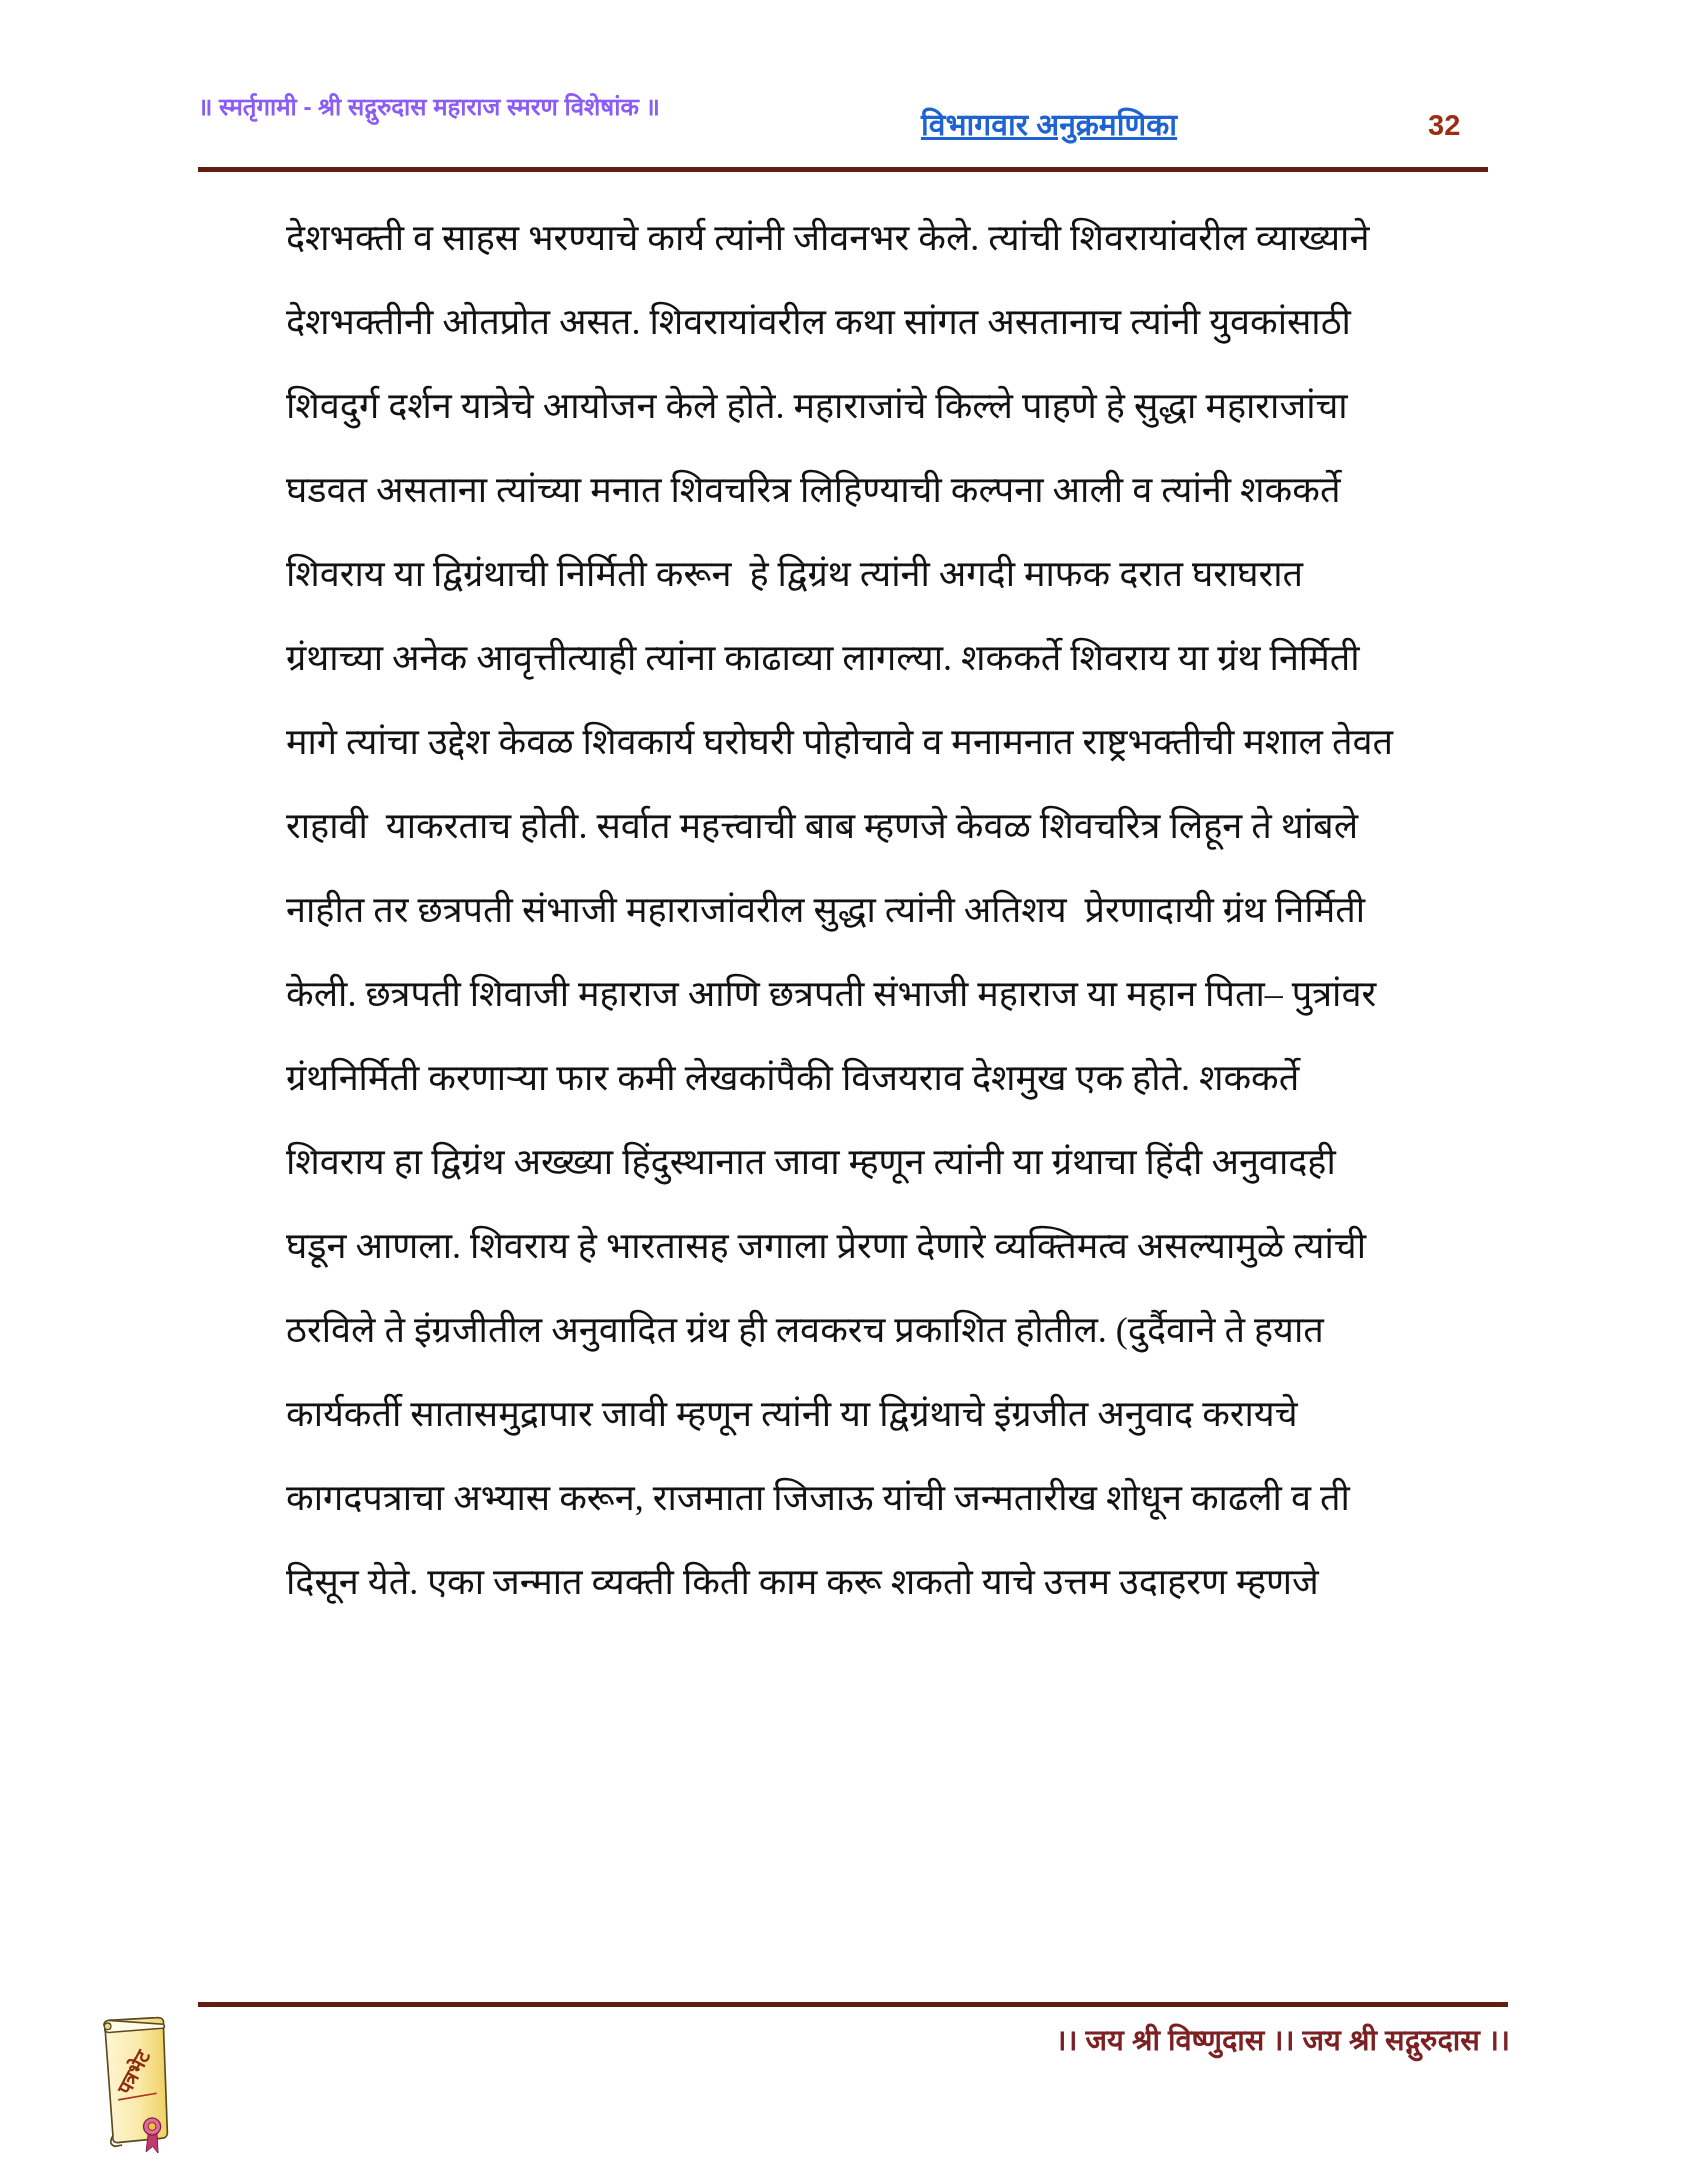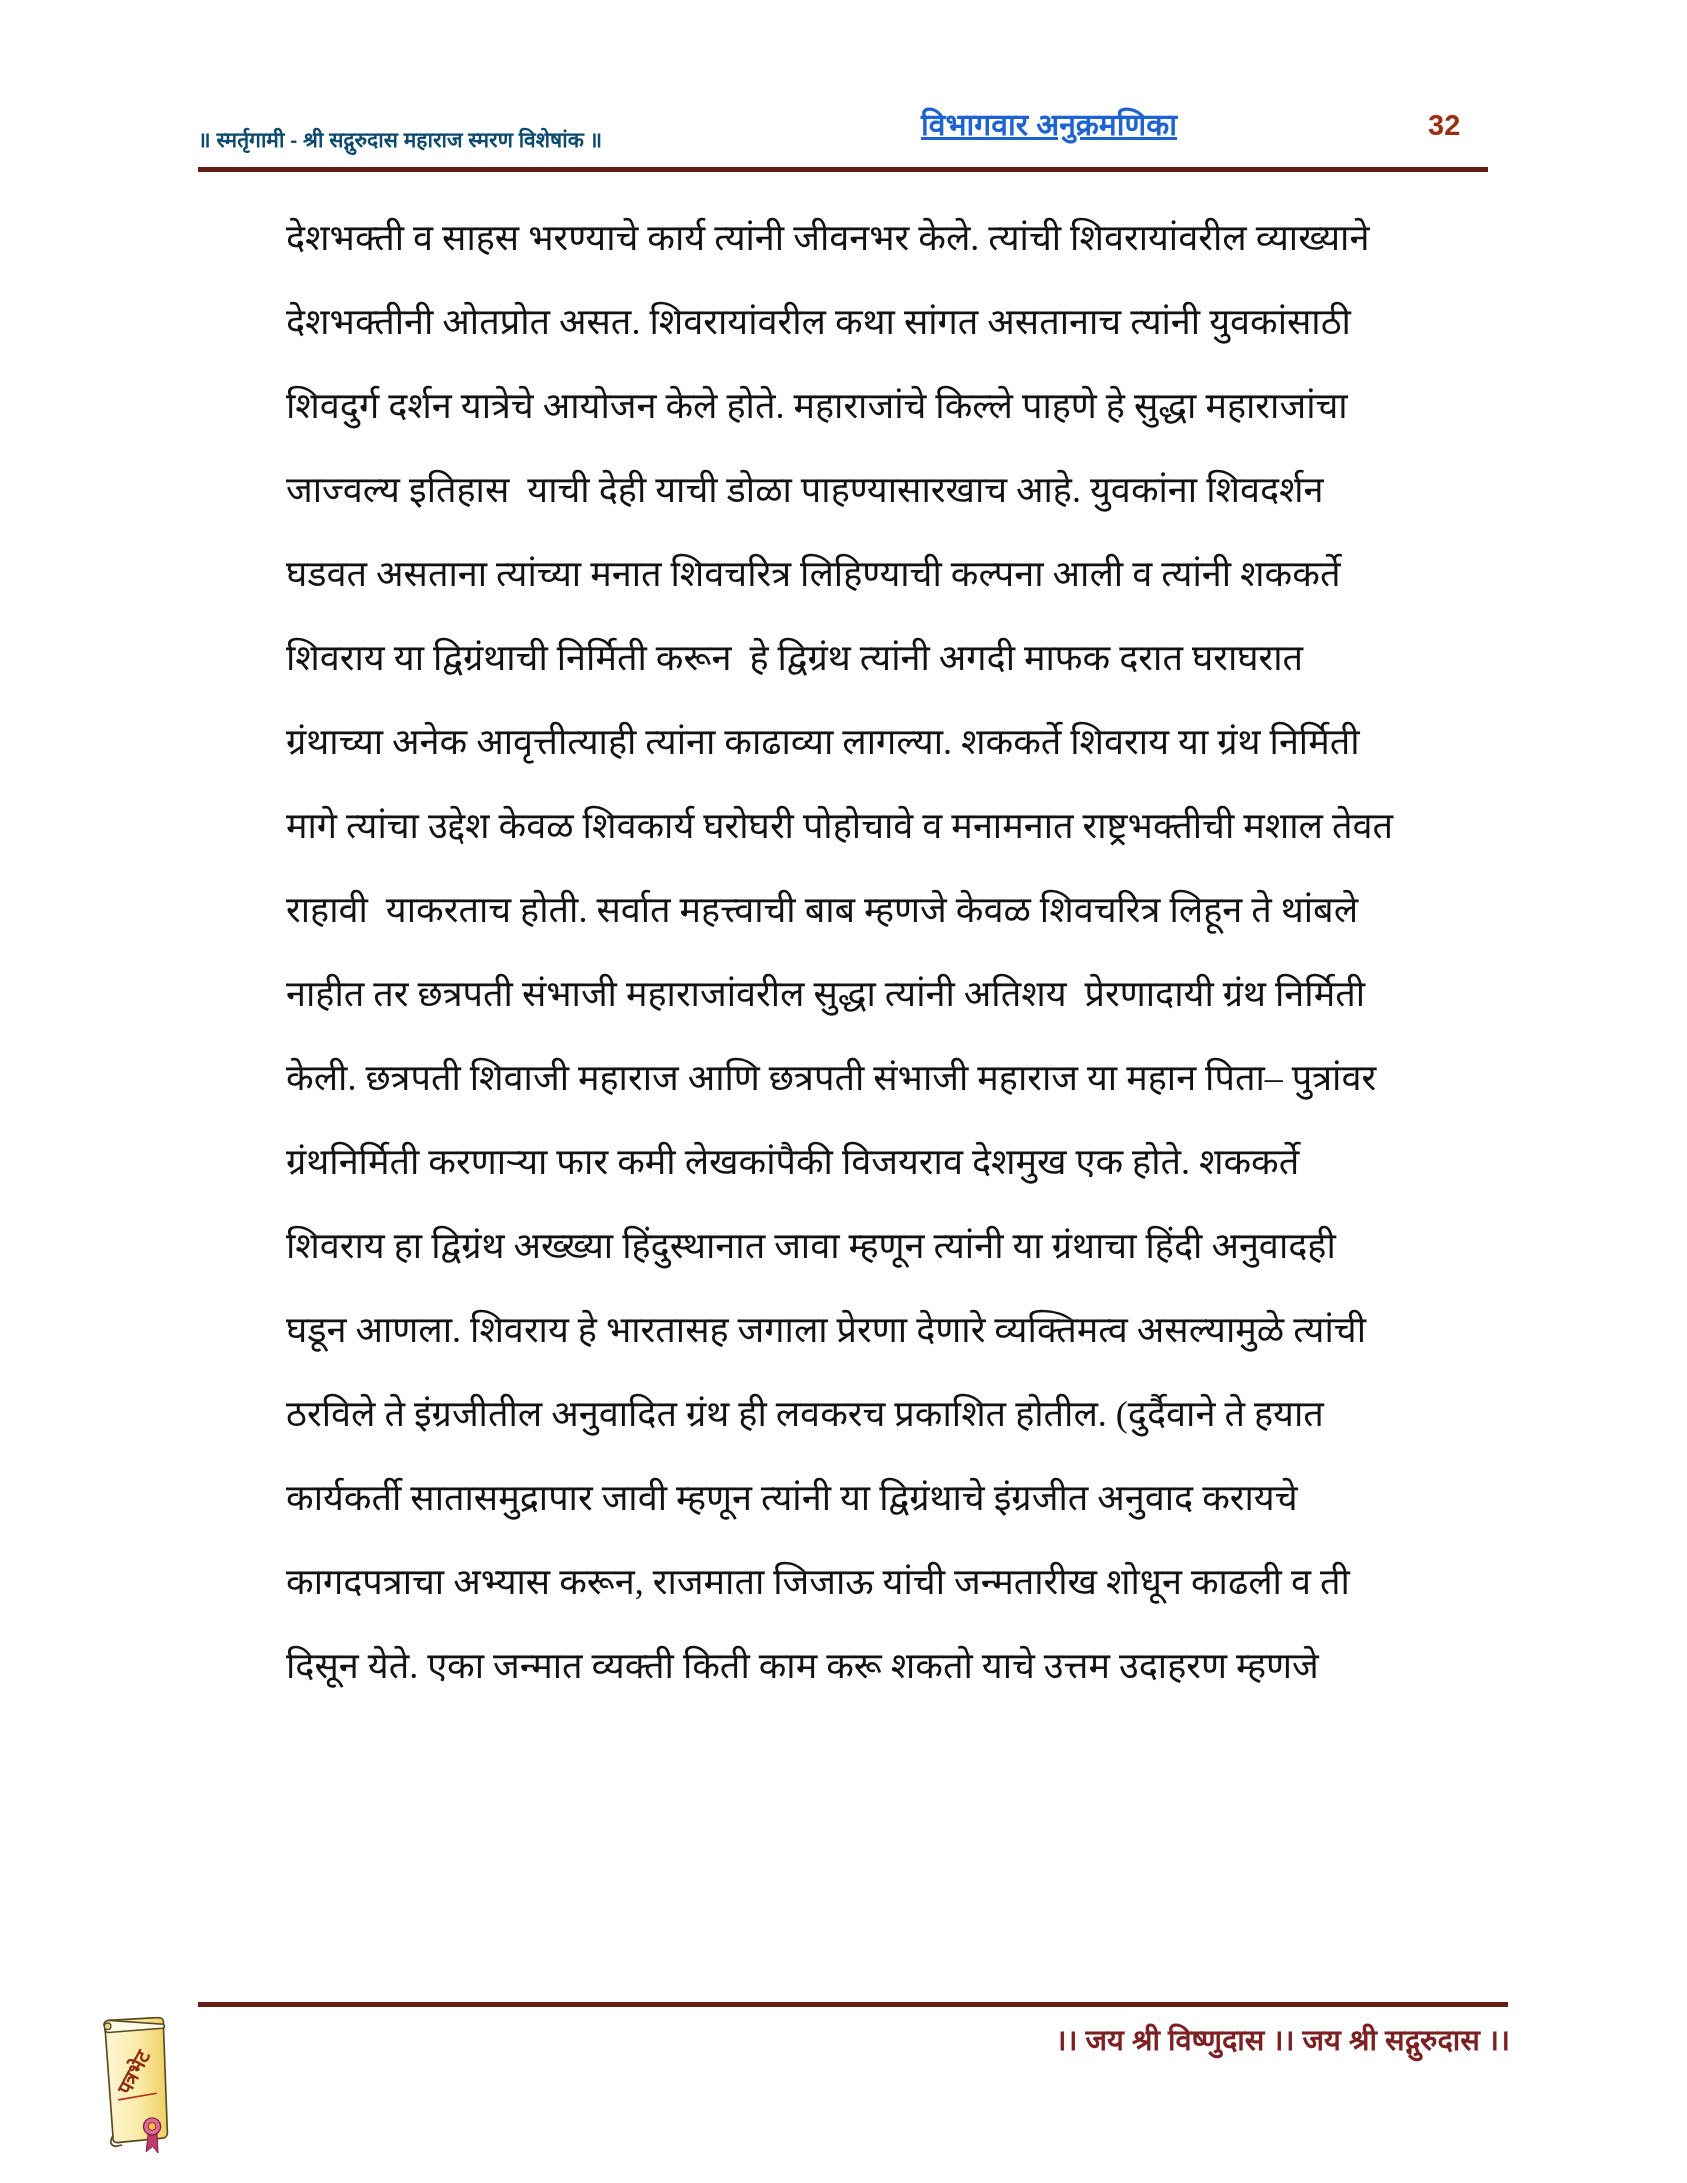--- a/index.html
+++ b/index.html
@@ -5,24 +5,24 @@
   html,body { margin:0; padding:0; background:#e8e8e8; }
   .page {
     position:relative;
     width:1687px; height:2183px;
     background:#ffffff;
     font-family:"Liberation Serif","DejaVu Serif",serif;
     overflow:hidden;
   }
   
   .header-title {
-    position:absolute; left:198px; top:120px;
+    position:absolute; left:198px; top:87px;
     font-family:"Liberation Sans","DejaVu Sans",sans-serif;
-    font-weight:bold; font-size:21px; line-height:40px;
-    color:#0c4a6e; white-space:pre;
+    font-weight:bold; font-size:24px; line-height:40px;
+    color:#8b5cf6; white-space:pre;
   }
   .header-link {
     position:absolute; left:921px; top:105px;
     font-family:"Liberation Sans","DejaVu Sans",sans-serif;
     font-weight:bold; font-size:30px; line-height:40px;
     color:#1d63d1; text-decoration:underline; cursor:pointer;
     white-space:pre;
   }
   .page-number {
     position:absolute; left:1428px; top:106px;
@@ -66,21 +66,20 @@
 
   <div class="header-title">॥ स्मर्तृगामी - श्री सद्गुरुदास महाराज स्मरण विशेषांक ॥</div>
   <a class="header-link">विभागवार अनुक्रमणिका</a>
   <div class="page-number">32</div>
   <div class="rule top"></div>
 
   <div class="body-text" id="lines">
       <div class="line">देशभक्ती व साहस भरण्याचे कार्य त्यांनी जीवनभर केले. त्यांची शिवरायांवरील व्याख्याने</div>
       <div class="line">देशभक्तीनी ओतप्रोत असत. शिवरायांवरील कथा सांगत असतानाच त्यांनी युवकांसाठी</div>
       <div class="line">शिवदुर्ग दर्शन यात्रेचे आयोजन केले होते. महाराजांचे किल्ले पाहणे हे सुद्धा महाराजांचा</div>
-      <div class="line">जाज्वल्य इतिहास  याची देही याची डोळा पाहण्यासारखाच आहे. युवकांना शिवदर्शन</div>
       <div class="line">घडवत असताना त्यांच्या मनात शिवचरित्र लिहिण्याची कल्पना आली व त्यांनी शककर्ते</div>
       <div class="line">शिवराय या द्विग्रंथाची निर्मिती करून  हे द्विग्रंथ त्यांनी अगदी माफक दरात घराघरात</div>
       <div class="line">ग्रंथाच्या अनेक आवृत्तीत्याही त्यांना काढाव्या लागल्या. शककर्ते शिवराय या ग्रंथ निर्मिती</div>
       <div class="line">मागे त्यांचा उद्देश केवळ शिवकार्य घरोघरी पोहोचावे व मनामनात राष्ट्रभक्तीची मशाल तेवत</div>
       <div class="line">राहावी  याकरताच होती. सर्वात महत्त्वाची बाब म्हणजे केवळ शिवचरित्र लिहून ते थांबले</div>
       <div class="line">नाहीत तर छत्रपती संभाजी महाराजांवरील सुद्धा त्यांनी अतिशय  प्रेरणादायी ग्रंथ निर्मिती</div>
       <div class="line">केली. छत्रपती शिवाजी महाराज आणि छत्रपती संभाजी महाराज या महान पिता– पुत्रांवर</div>
       <div class="line">ग्रंथनिर्मिती करणाऱ्या फार कमी लेखकांपैकी विजयराव देशमुख एक होते. शककर्ते</div>
       <div class="line">शिवराय हा द्विग्रंथ अख्ख्या हिंदुस्थानात जावा म्हणून त्यांनी या ग्रंथाचा हिंदी अनुवादही</div>
       <div class="line">घडून आणला. शिवराय हे भारतासह जगाला प्रेरणा देणारे व्यक्तिमत्व असल्यामुळे त्यांची</div>

